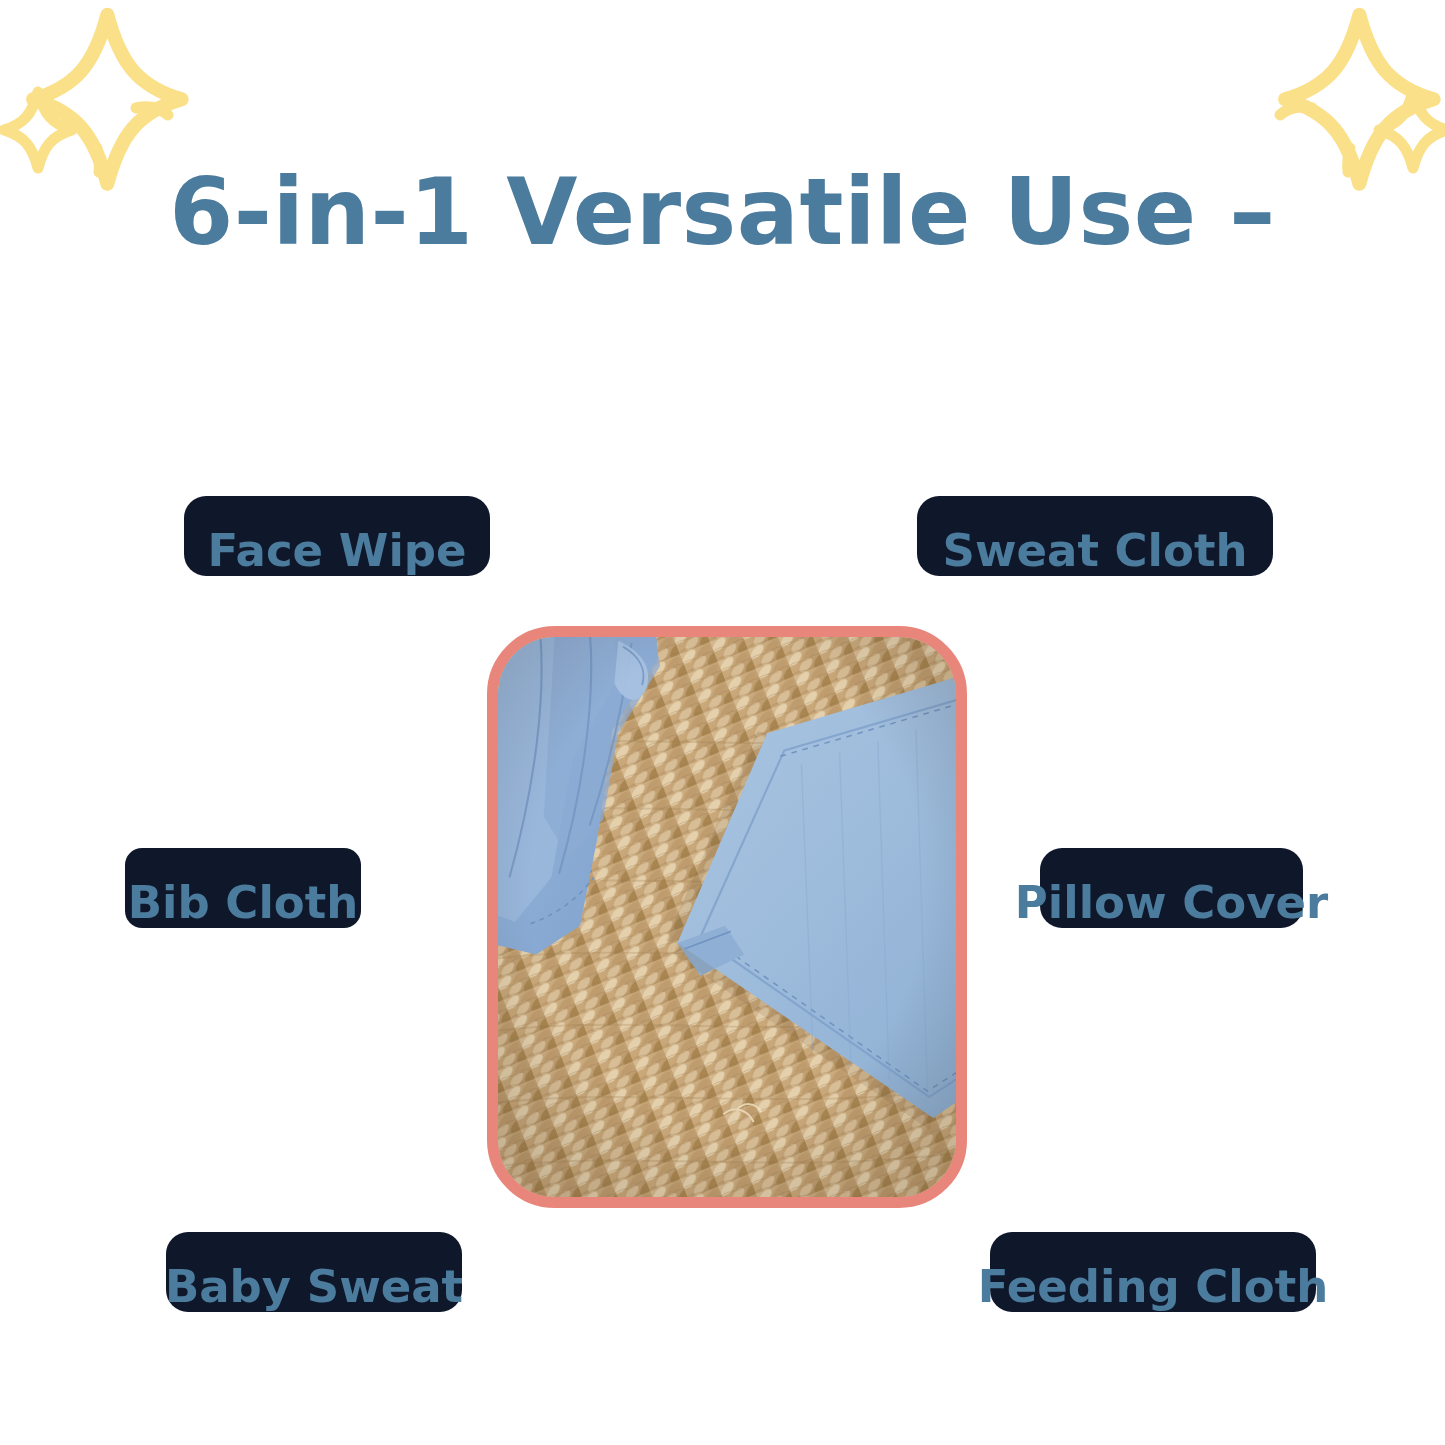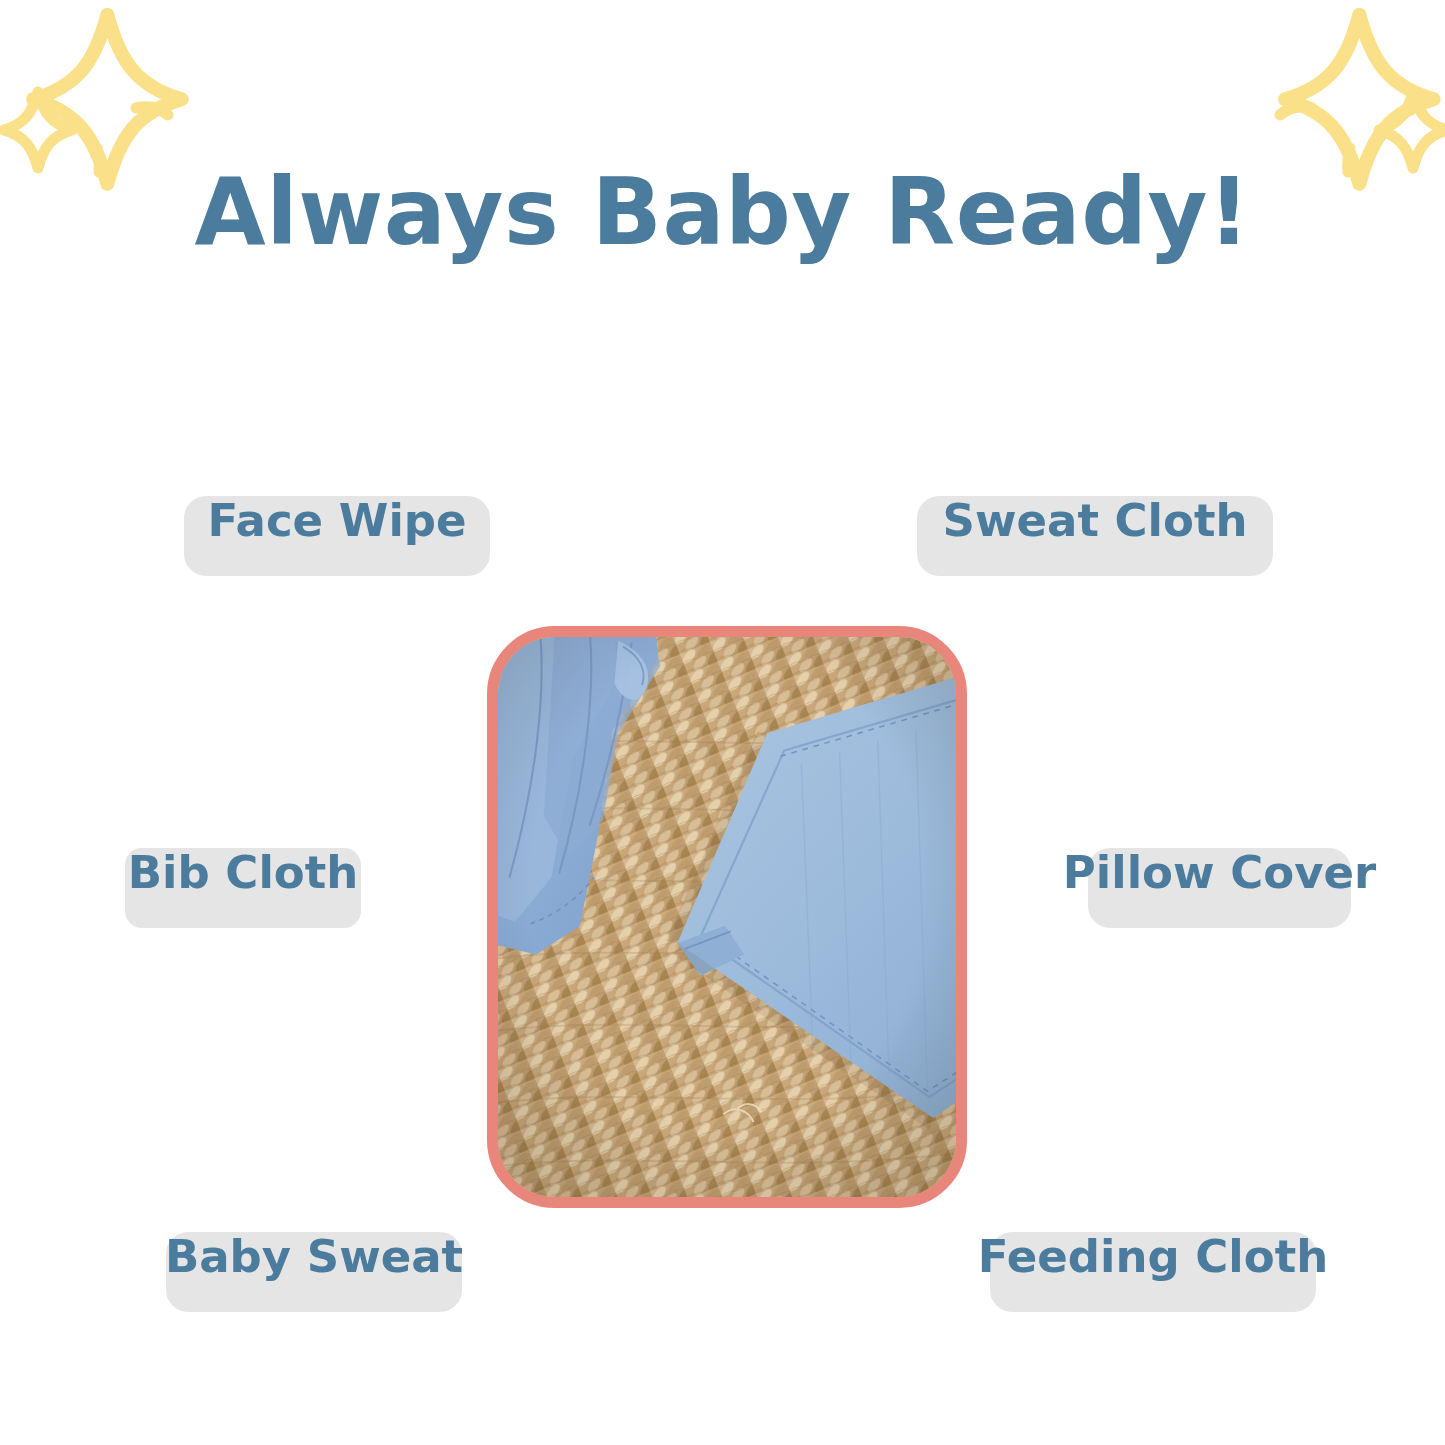--- a/index.html
+++ b/index.html
@@ -40,42 +40,42 @@
     font-family: "DejaVu Sans", sans-serif;
     font-weight: 700;
     font-size: 92px;
     line-height: 116px;
     letter-spacing: 0.5px;
   }
 
   
   .pill {
     position: absolute;
-    background: #e5e5e5;
+    background: #0f172a;
     border-radius: 22px;
     display: flex;
-    align-items: flex-start;
+    align-items: flex-end;
     justify-content: center;
     box-sizing: border-box;
     padding: 0 26px;
     height: 80px;
   }
   .pill span {
     color: #4b7b9d;
     font-family: "DejaVu Sans", sans-serif;
     font-weight: 700;
     font-size: 45px;
     line-height: 50px;
     white-space: nowrap;
   }
 
   .pill-face-wipe     { left: 184px;  top: 496px;  width: 306px; }
   .pill-sweat-cloth   { left: 917px;  top: 496px;  width: 356px; }
   .pill-bib-cloth     { left: 125px;  top: 848px;  width: 236px; border-radius: 17px; }
-  .pill-pillow-cover  { left: 1040px; top: 848px;  width: 263px; margin-left: 48px; }
+  .pill-pillow-cover  { left: 1040px; top: 848px;  width: 263px; }
   .pill-baby-towel    { left: 166px;  top: 1232px; width: 296px; }
   .pill-feeding-cloth { left: 990px;  top: 1232px; width: 326px; }
 
   
   .photo-frame {
     position: absolute;
     left: 487px;
     top: 626px;
     width: 480px;
     height: 582px;
@@ -115,21 +115,21 @@
 
       <path d="M38 6 C 44 28, 52 38, 72 44 C 52 50, 44 60, 38 82
                C 32 60, 24 50, 4 44 C 24 38, 32 28, 38 6 Z" transform="translate(1375,86) scale(1.0)"></path>
 
       <path d="M1280 115 C 1288 108, 1298 105, 1312 108"></path>
       <path d="M1348 172 C 1347 163, 1348 156, 1350 148"></path>
     </g>
   </svg>
 
   <div class="title-block">
-    <span class="title-line">Always Baby Ready!</span>
+    <span class="title-line">6-in-1 Versatile Use –</span>
   </div>
 
   <div class="pill pill-face-wipe">
     <span>Face Wipe</span>
   </div>
 
   <div class="pill pill-sweat-cloth">
     <span>Sweat Cloth</span>
   </div>
 

